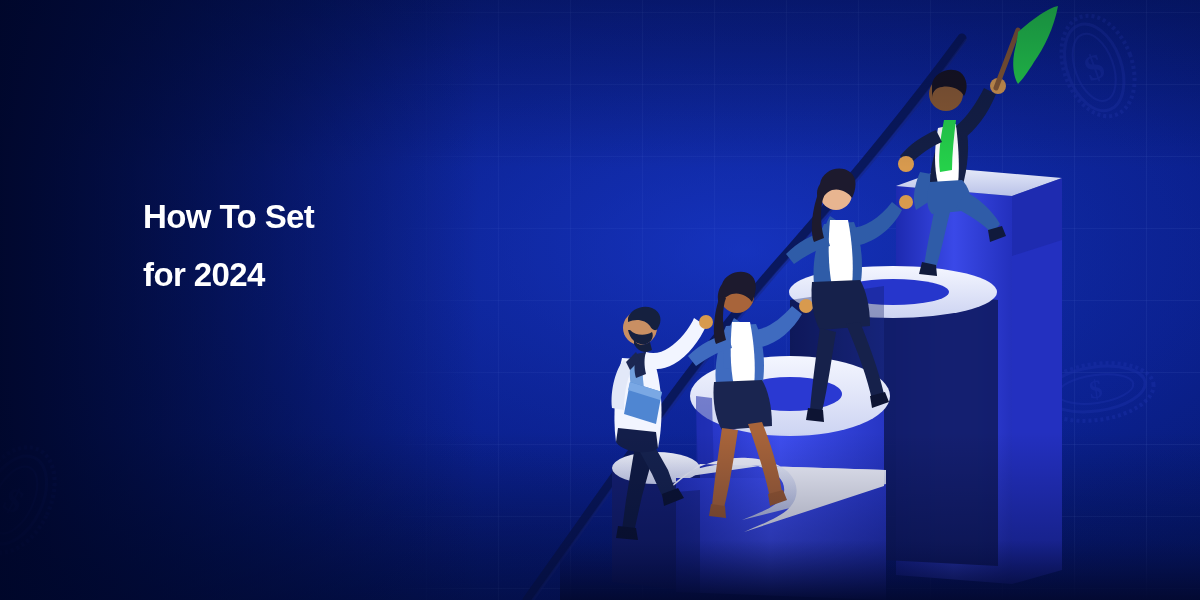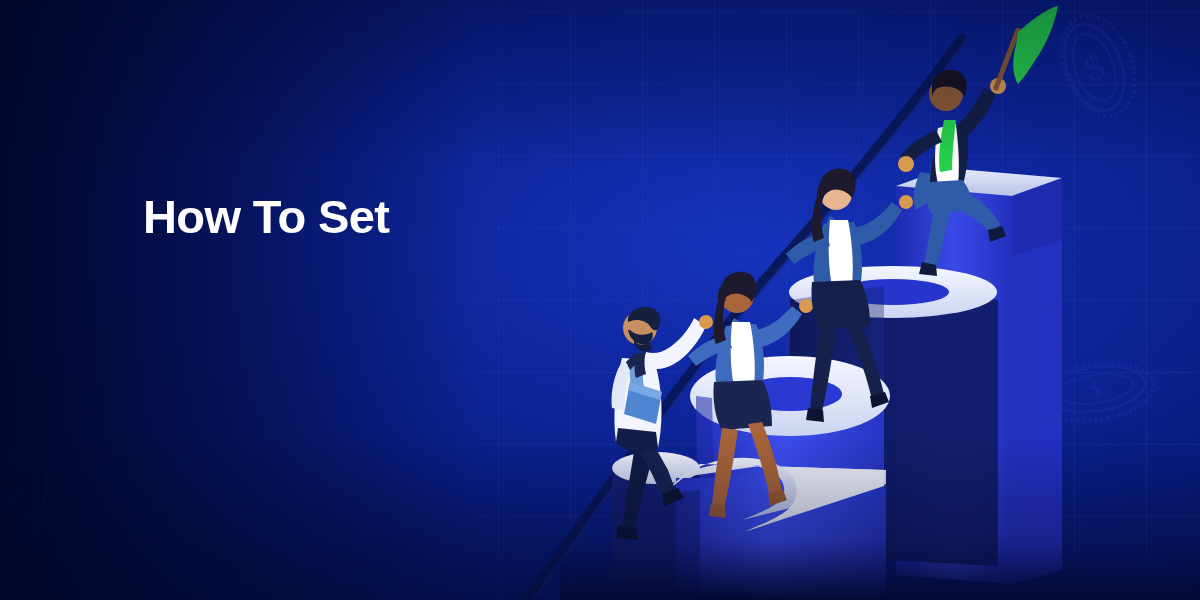--- a/index.html
+++ b/index.html
@@ -25,21 +25,21 @@
             mask-image:linear-gradient(90deg, transparent 0, transparent 380px, rgba(0,0,0,.85) 500px, #000 620px, #000 100%);
   }
   .bg-vignette{
     background:
       linear-gradient(90deg, rgba(0,6,40,.92) 0%, rgba(0,8,46,.55) 18%, rgba(0,0,0,0) 40%),
       linear-gradient(180deg, rgba(0,7,44,.35) 0%, rgba(0,0,0,0) 28%, rgba(0,0,0,0) 72%, rgba(0,6,38,.5) 100%);
   }
   .art{position:absolute;inset:0;}
   .headline{
     position:absolute;left:143px;top:188px;
-    font-size:47px;line-height:58px;
+    font-size:33px;line-height:58px;
     font-weight:700;letter-spacing:-0.6px;
     color:#ffffff;
     -webkit-font-smoothing:antialiased;
     white-space:nowrap;
   }
   .headline .accent{color:#21b64a;}
   .hl-line{display:block;}
 </style>
 </head>
 <body>
@@ -225,15 +225,16 @@
       <path d="M996,88 L1018,30" stroke="#8a5a32" stroke-width="5" stroke-linecap="round" fill="none"></path>
       <path d="M1018,32 C1034,18 1048,8 1058,6 C1054,28 1044,48 1034,62
                C1028,72 1022,80 1018,84 C1014,78 1012,66 1014,54 C1016,44 1018,36 1018,32 Z" fill="#25d14a"></path>
     </g>
   </svg>
 
   <div class="bg-layer bg-vignette"></div>
 
   <div class="headline">
     <span class="hl-line">How To Set</span>
+    <span class="hl-line">for 2024</span>
   </div>
 
 </div>
 
 </body></html>

